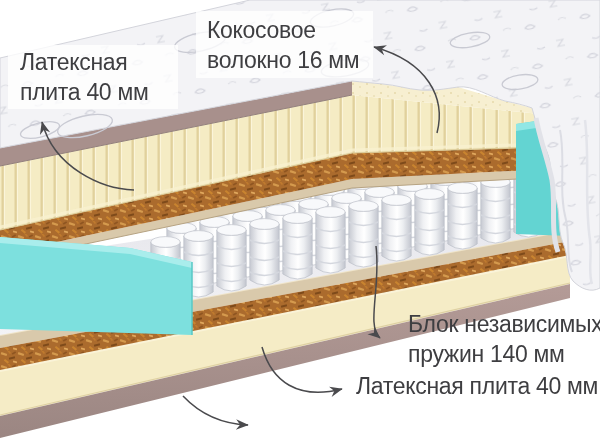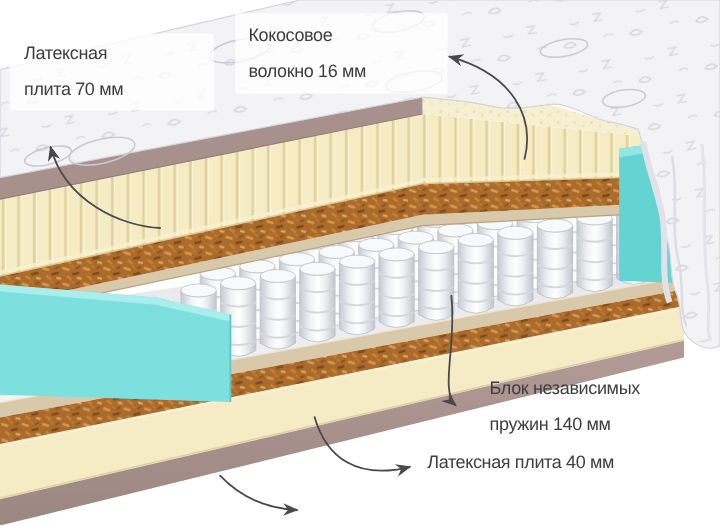--- a/index.html
+++ b/index.html
@@ -1,23 +1,23 @@
 <!DOCTYPE html>
 <html><head>
 <meta charset="utf-8">
 <style>
   html,body{margin:0;padding:0;background:#ffffff;}
   .scene{position:relative;width:600px;height:438px;background:#fff;overflow:hidden;
          font-family:"Liberation Sans",sans-serif;}
   .scene svg{position:absolute;left:0;top:0;}
-  .lbl{position:absolute;font-size:15px;line-height:30px;color:#3e3e41;letter-spacing:-0.3px;
+  .lbl{position:absolute;font-size:23px;line-height:30px;color:#3e3e41;letter-spacing:-0.3px;
        font-weight:400;white-space:nowrap;}
   .lbl span{display:block;}
   .lbl.boxed{background:rgba(255,255,255,0.78);}
-  #label-latex-top{left:8px;top:28px;width:158px;height:62px;padding:2px 0 0 12px;}
+  #label-latex-top{left:8px;top:45px;width:158px;height:62px;padding:2px 0 0 12px;}
   #label-coir-top{left:196px;top:11px;width:166px;height:63px;padding:4px 0 0 11px;}
   #label-springs{left:408px;top:309px;}
   #label-latex-bottom{left:356px;top:371px;}
   #label-coir-bottom{left:263px;top:408px;}
 </style>
 </head>
 <body>
 
 <div class="scene">
 
@@ -196,21 +196,21 @@
     <path d="M437,133 C446,98 428,62 374,47" marker-end="url(#ah)"></path>
     <path d="M134,190 C102,189 54,168 42,122" marker-end="url(#ah)"></path>
     <path d="M376,246 C381,287 366,326 380,338" marker-end="url(#ah)"></path>
     <path d="M262,347 C272,382 298,400 342,389" marker-end="url(#ah)"></path>
     <path d="M183,396 C200,414 222,424 248,425" marker-end="url(#ah)"></path>
   </g>
 </svg>
 
 <div class="lbl boxed" id="label-latex-top">
   <span>Латексная</span>
-  <span>плита 70 мм</span>
+  <span>плита 40 мм</span>
 </div>
 <div class="lbl boxed" id="label-coir-top">
   <span>Кокосовое</span>
   <span>волокно 16 мм</span>
 </div>
 <div class="lbl" id="label-springs">
   <span>Блок независимых</span>
   <span>пружин 140 мм</span>
 </div>
 <div class="lbl" id="label-latex-bottom">

